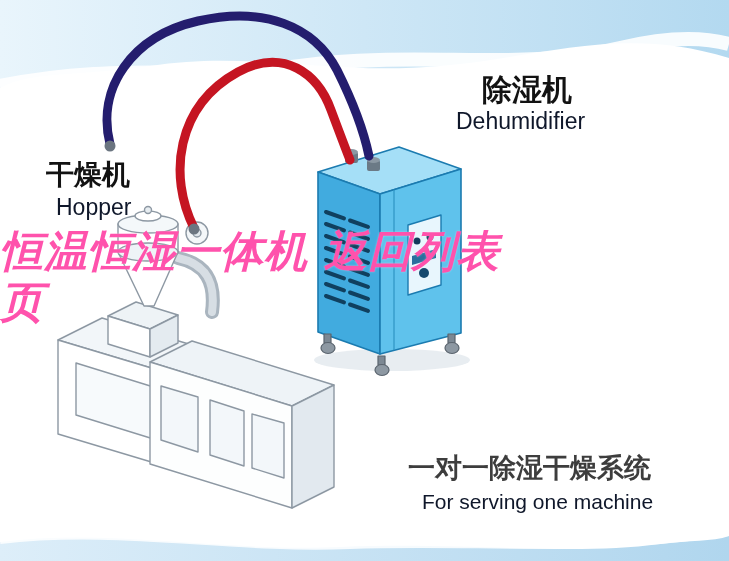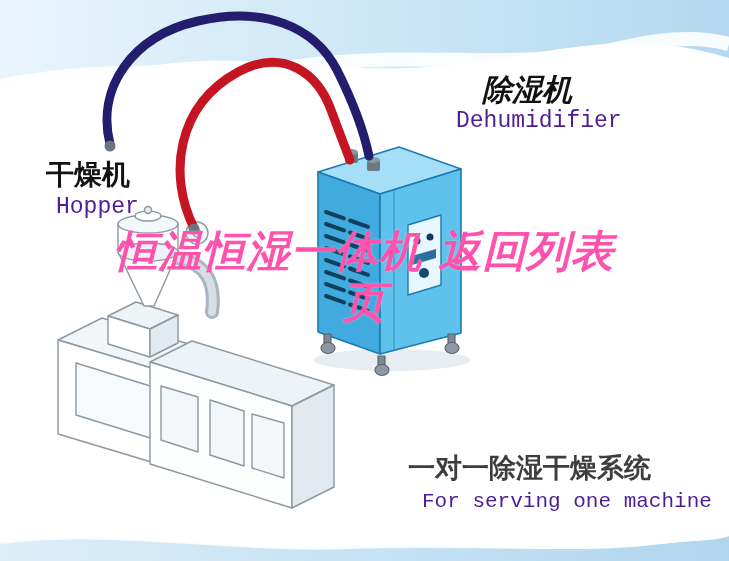--- a/index.html
+++ b/index.html
@@ -4,31 +4,31 @@
 <style>
   html,body { margin:0; padding:0; background:#ffffff; }
   .stage {
     position:relative; width:729px; height:561px; overflow:hidden;
     background:#ffffff; font-family:"DejaVu Sans","Liberation Sans",sans-serif;
   }
   .stage svg.scene { position:absolute; left:0; top:0; }
 
   .label { position:absolute; white-space:nowrap; }
   .cn    { font-weight:700; color:#121212; }
-  .en    { font-family:Liberation Mono, monospace; color:#4c1d95; }
+  .en    { font-family:Liberation Sans, sans-serif; color:#0f172a; }
 
   .dryer-cn        { left:46px;  top:156px; font-size:28px; }
   .dryer-en        { left:56px;  top:194px; font-size:23px; }
-  .dehum-cn        { left:482px; top:70px;  font-size:30px;font-style:italic; }
+  .dehum-cn        { left:482px; top:70px;  font-size:30px; }
   .dehum-en        { left:456px; top:108px; font-size:23px; }
   .system-cn       { left:408px; top:450px; font-size:27px; color:#3d3d3d; }
   .system-en       { left:422px; top:490px; font-size:21px; }
 
   .overlay {
-    position:absolute; left:0; right:0; top:226px; text-align:center;
+    position:absolute; left:0; right:0; top:226px; 
     font-size:43px; font-weight:700; font-style:italic; color:#ff52ac;
     line-height:1.18; letter-spacing:1px; cursor:pointer;
     text-shadow:0 0 2px rgba(255,255,255,.45);
   }
 </style>
 </head>
 <body>
 
 <div class="stage">
 

